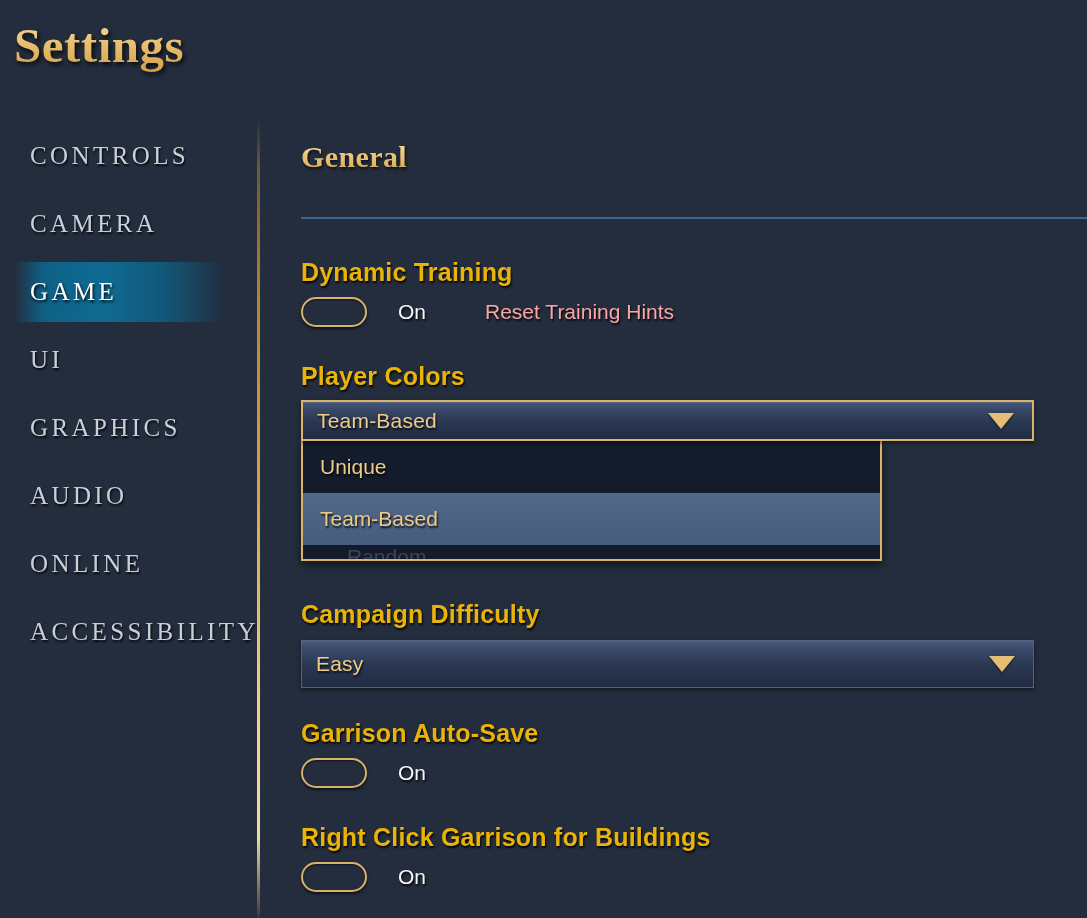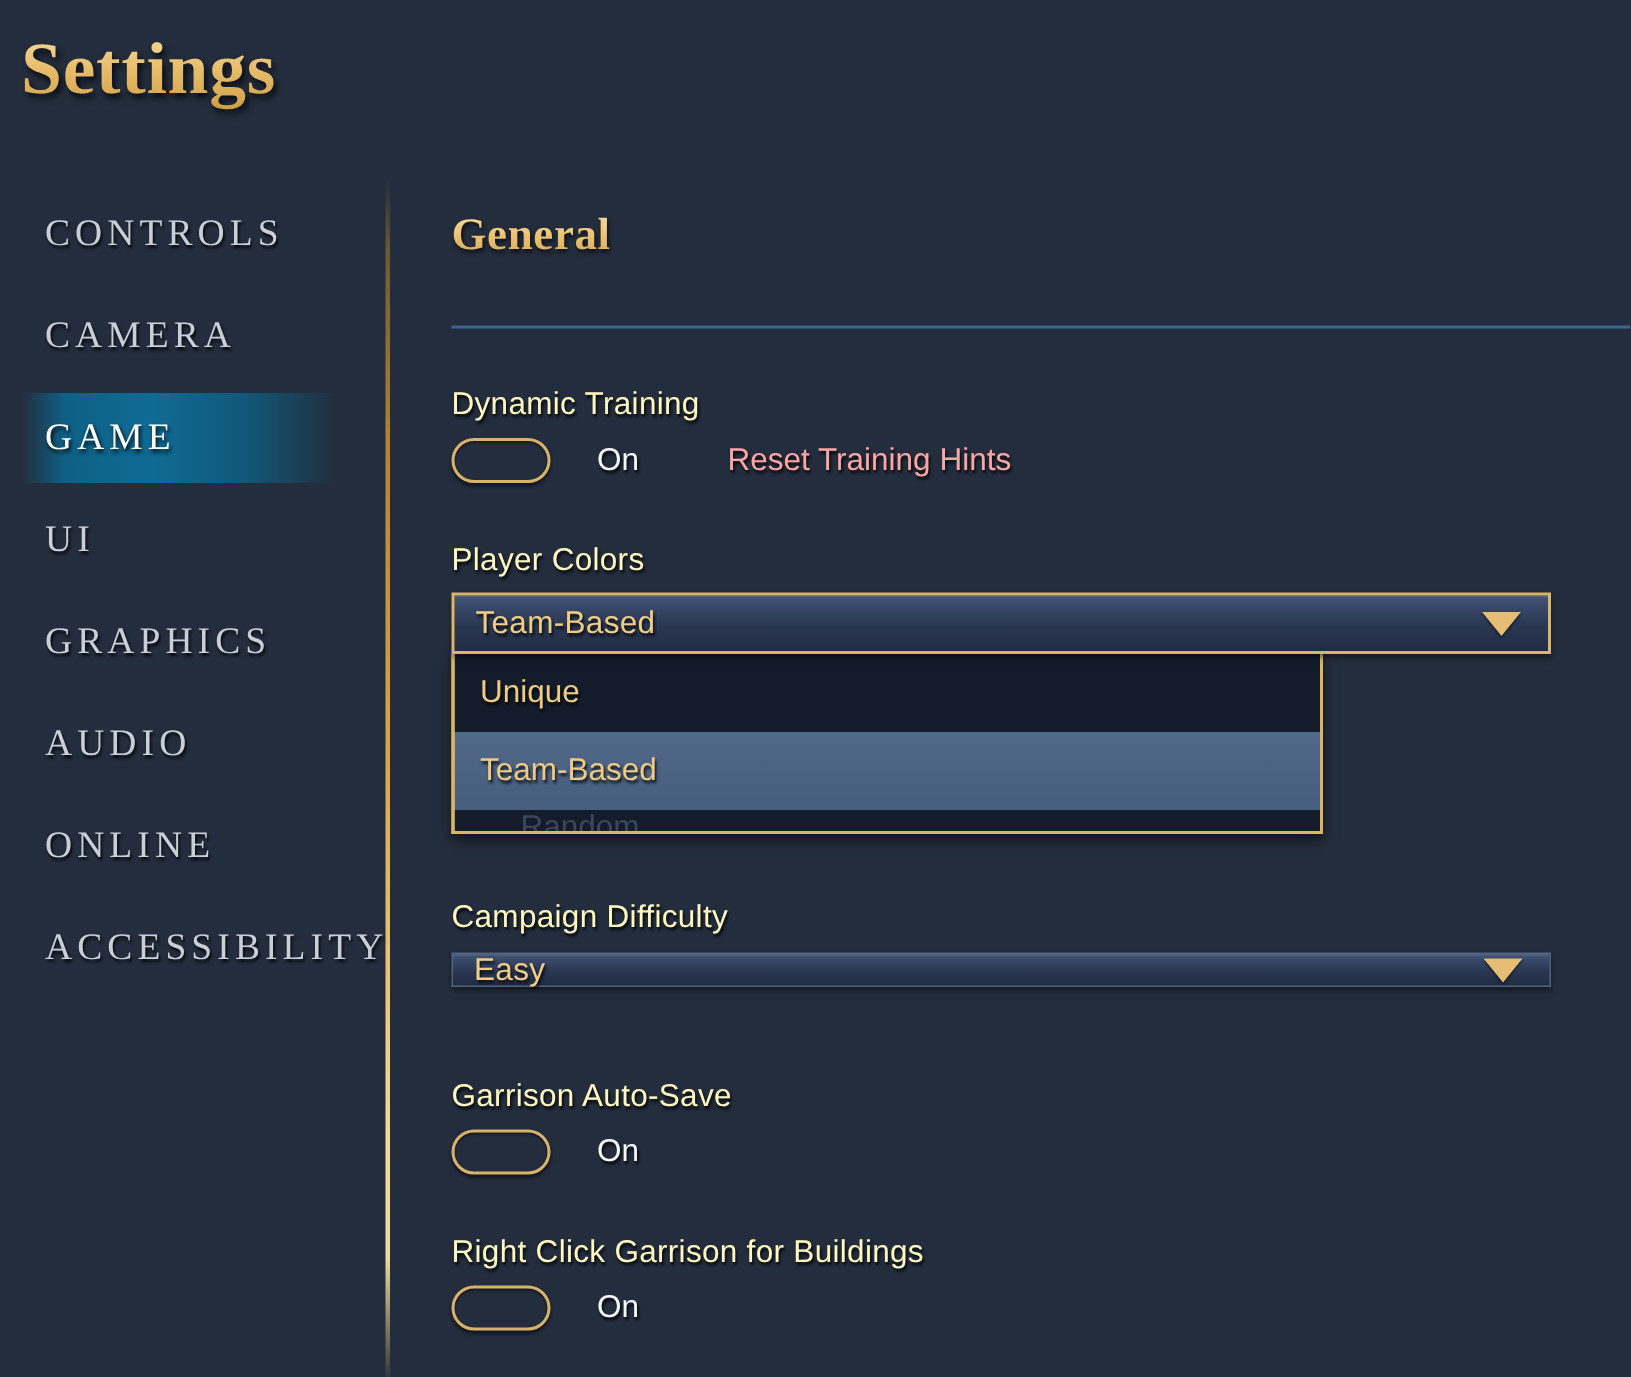--- a/index.html
+++ b/index.html
@@ -149,25 +149,26 @@
     position: absolute;
     left: 0;
     top: 77px;
     right: -301px;
     height: 2px;
     background: #3a6b96;
     opacity: 0.95;
   }
 
   .setting-label {
-    font-size: 21px;
-    color: #fef9c3;
+    font-size: 25px;
+    color: #eab308;
     text-shadow: 1px 2px 2px rgba(0,0,0,0.85);
     letter-spacing: 0.2px;
     white-space: nowrap;
+    font-weight: bold;
   }
 
   
   .toggle-row {
     display: flex;
     align-items: center;
     gap: 31px;
   }
 
   .toggle {
@@ -205,21 +206,21 @@
     text-shadow: 1px 2px 2px rgba(0,0,0,0.85);
     cursor: pointer;
     margin-left: 28px;
     text-align: center;
   }
 
   
   .dropdown-closed {
     position: relative;
     width: 733px;
-    height: 23px;
+    height: 48px;
     display: flex;
     align-items: center;
     padding: 0 14px;
     background: linear-gradient(180deg, #47597a 0%, #39496a 18%, #2a3751 55%, #212c44 100%);
     border: 1px solid #53627e;
     box-shadow: 0 2px 4px rgba(0,0,0,0.5), inset 0 1px 0 rgba(255,255,255,0.07);
     cursor: pointer;
   }
 
   .dropdown-closed.open-state {
@@ -244,21 +245,21 @@
     border-right: 13px solid transparent;
     border-top: 16px solid #e6bd74;
     filter: drop-shadow(0 1px 1px rgba(0,0,0,0.6));
   }
 
   .dropdown-panel {
     width: 581px;
     border-left: 2px solid #d9b469;
     border-right: 2px solid #d9b469;
     border-bottom: 2px solid #d9b469;
-    background: #fde047;
+    background: #e5e5e5;
     box-shadow: 0 4px 8px rgba(0,0,0,0.55);
     overflow: hidden;
   }
 
   .dd-option {
     height: 52px;
     display: flex;
     align-items: center;
     padding-left: 17px;
     font-size: 21px;

